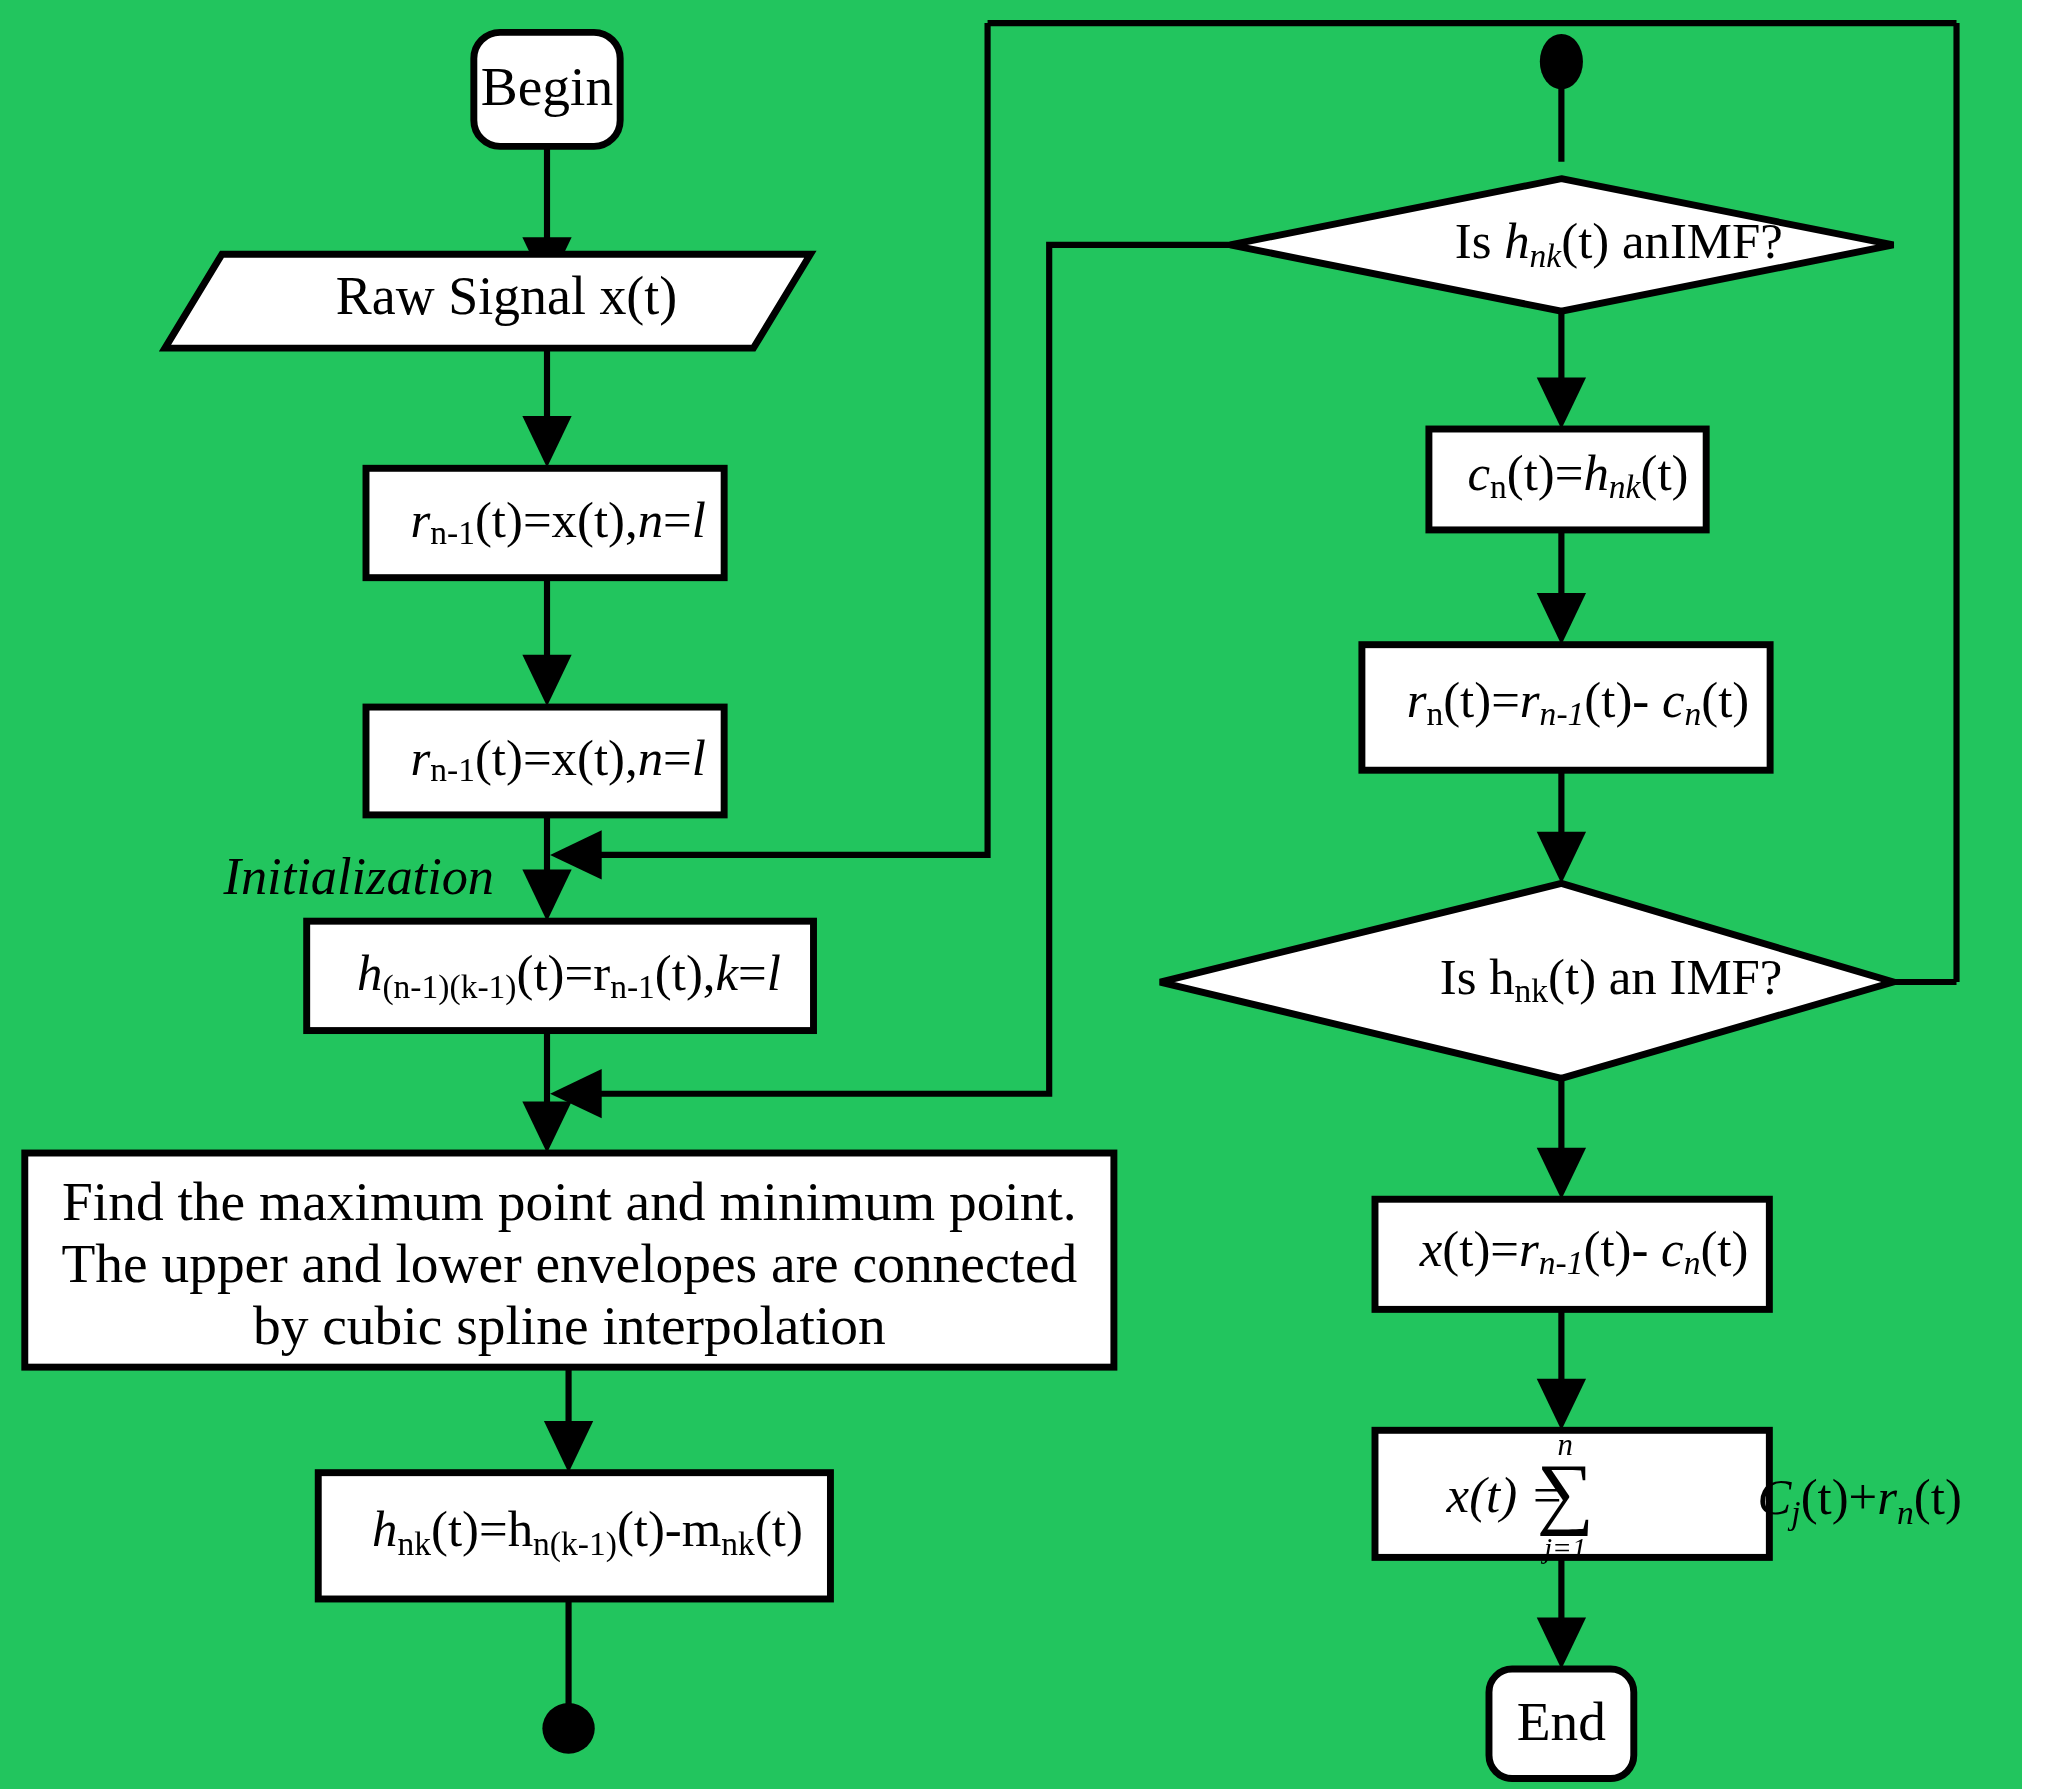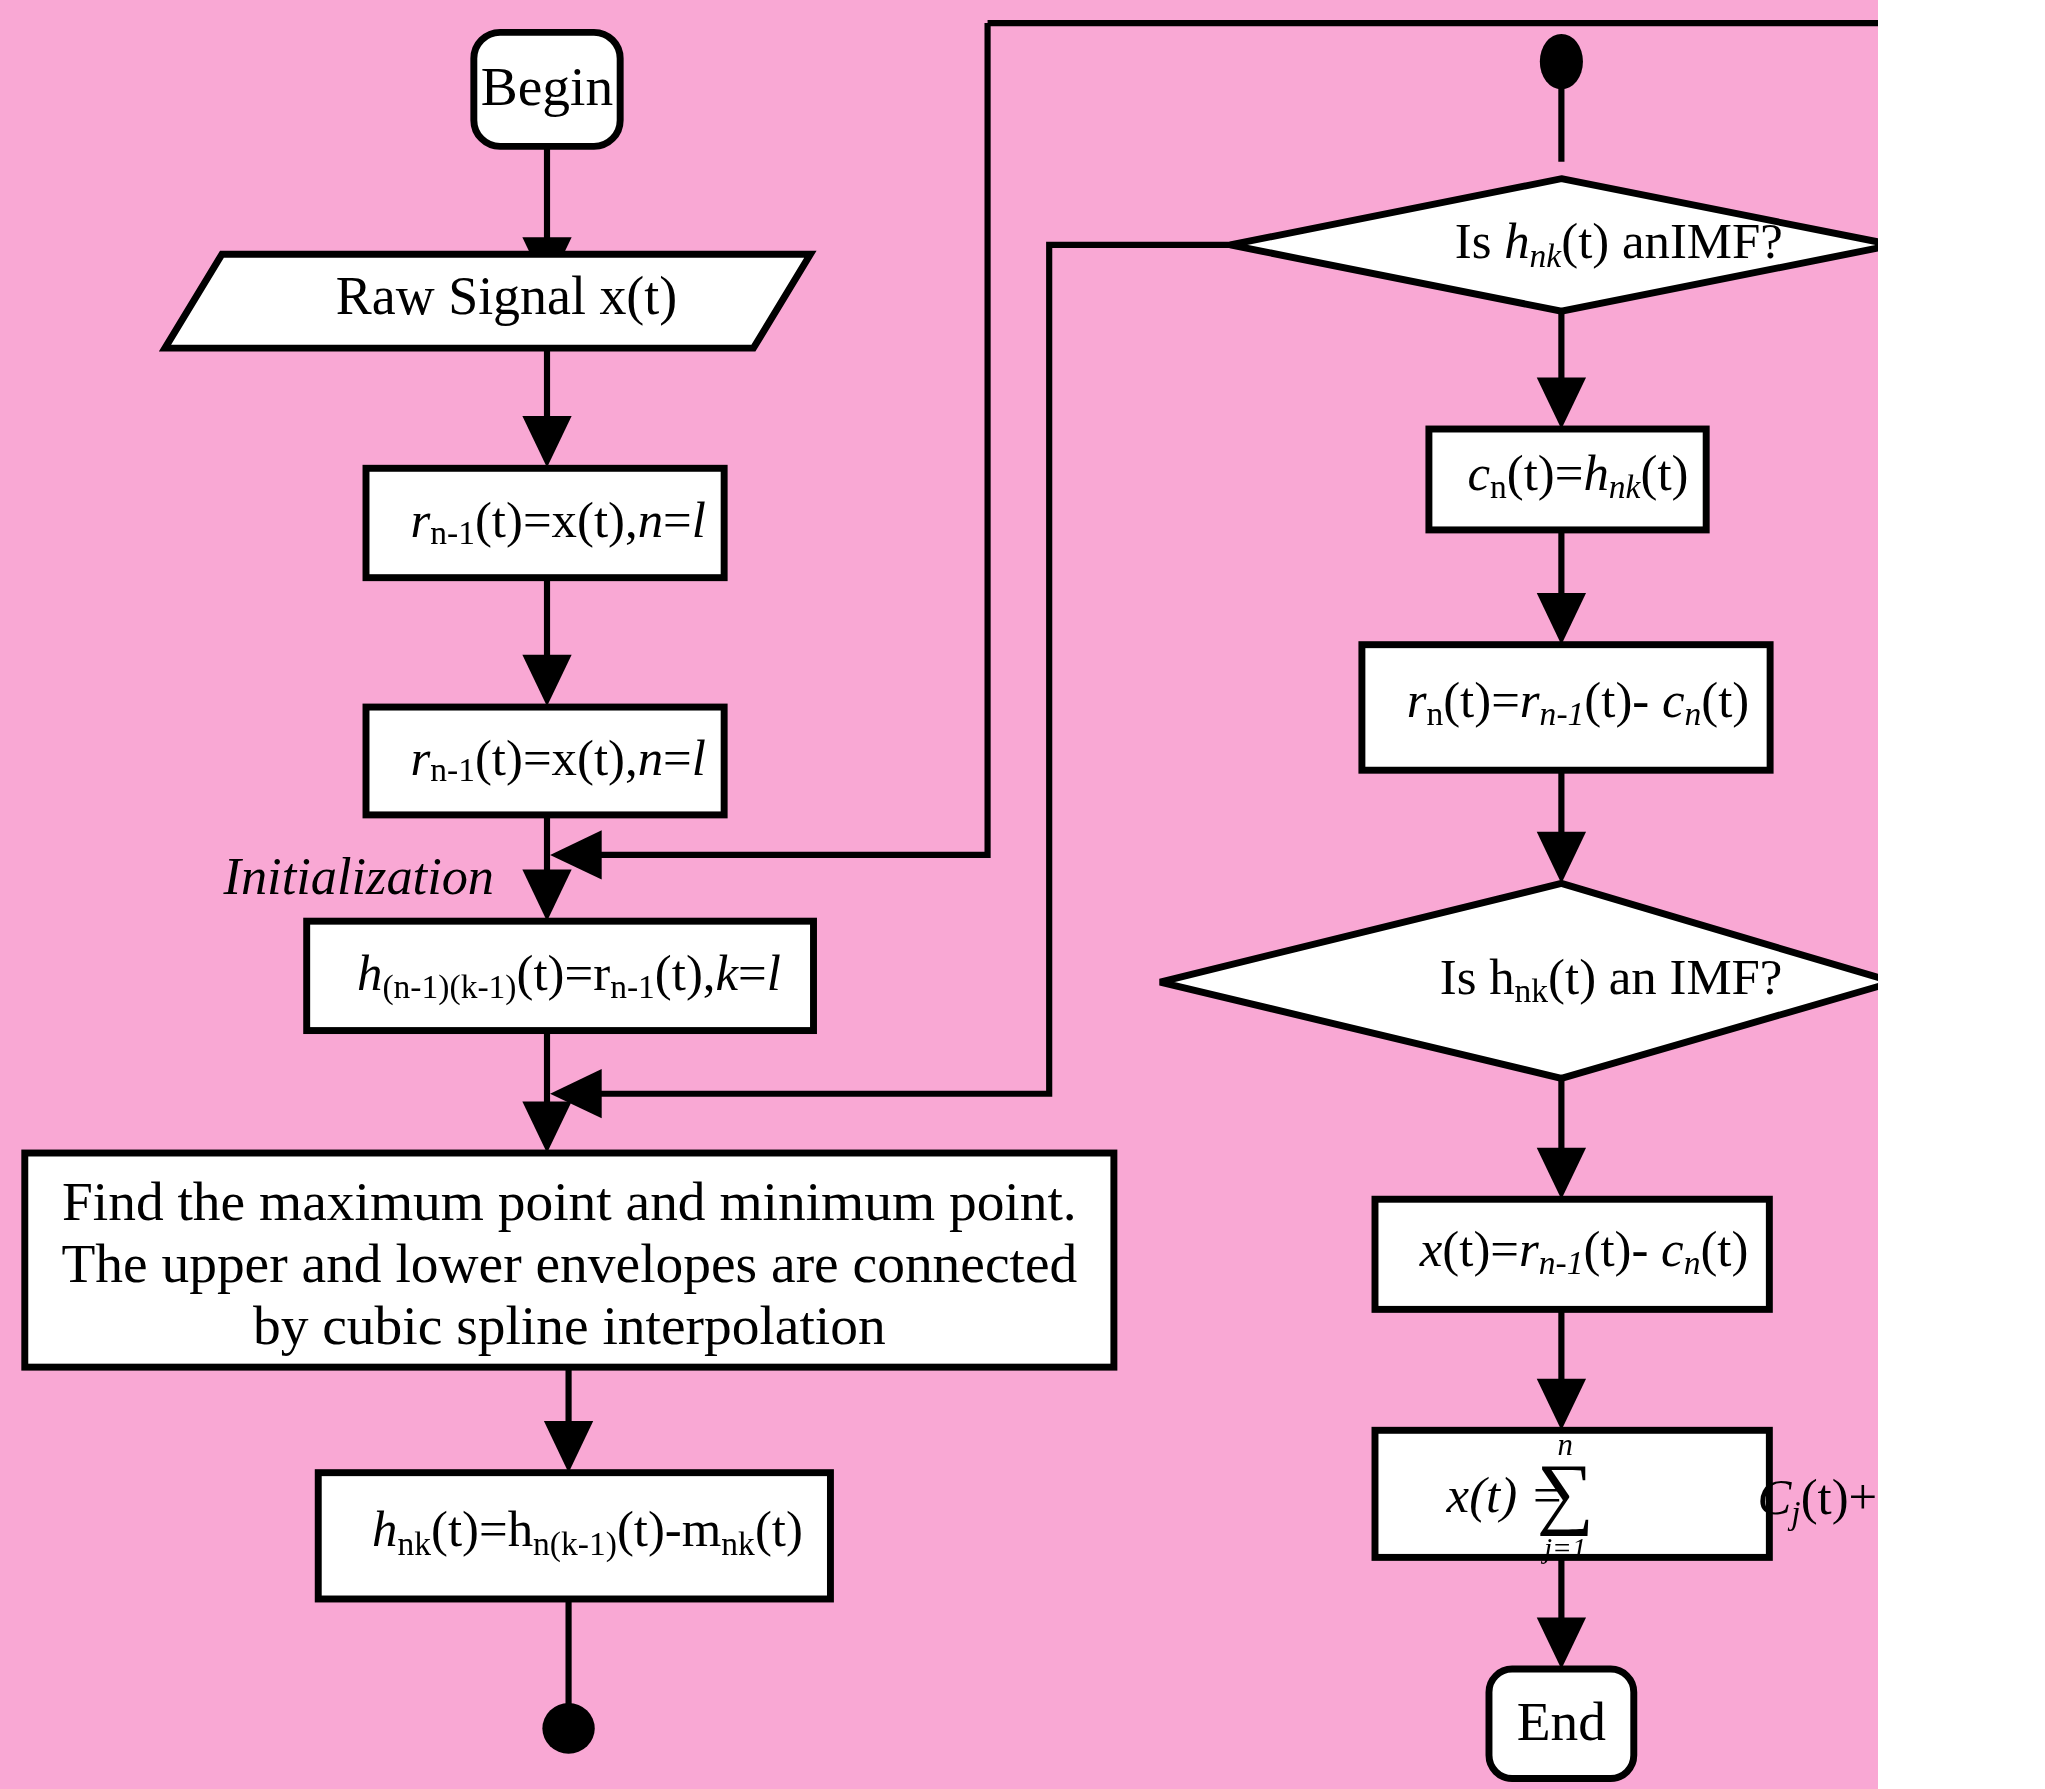--- a/index.html
+++ b/index.html
@@ -6,23 +6,23 @@
   html, body {
     margin: 0;
     padding: 0;
     background: #ffffff;
   }
   body {
     font-family: "Liberation Serif", "DejaVu Serif", serif;
   }
   #flow-root {
     position: relative;
-    width: 1878px;
+    width: 2022px;
     height: 1790px;
-    background: #f9a8d4;
+    background: #22c55e;
     overflow: hidden;
   }
   svg#flow-svg {
     position: absolute;
     left: 0;
     top: 0;
     width: 2046px;
     height: 1790px;
     display: block;
   }

